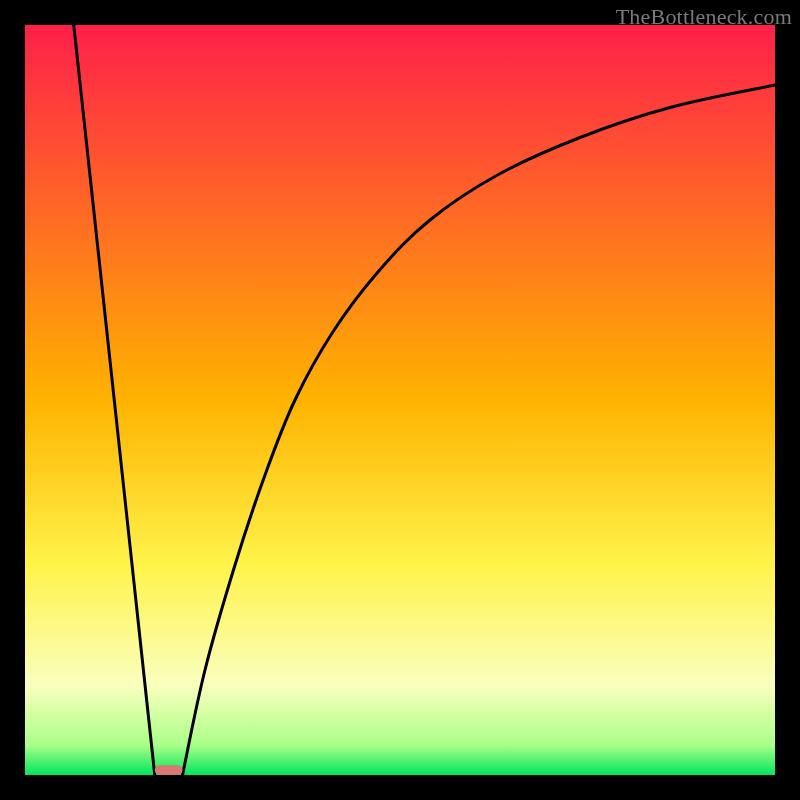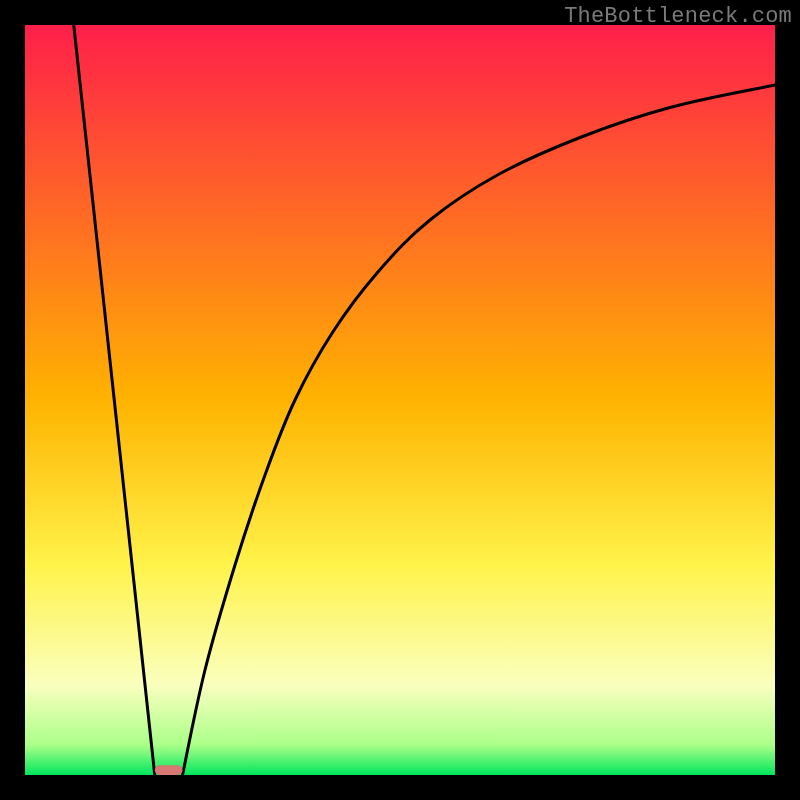--- a/index.html
+++ b/index.html
@@ -15,21 +15,21 @@
     left: 25px;
     top: 25px;
     width: 750px;
     height: 750px;
   }
   .watermark {
     position: absolute;
     right: 8px;
     top: 4px;
     color: #7a7a7a;
-    font-family: Liberation Mono, monospace;
+    font-family: Liberation Serif, serif;
     font-size: 22px;
     letter-spacing: 0.2px;
   }
 </style>
 </head>
 <body>
 
 <div class="frame">
   <svg id="chart-svg" width="750" height="750" viewBox="0 0 750 750">
     <defs>

